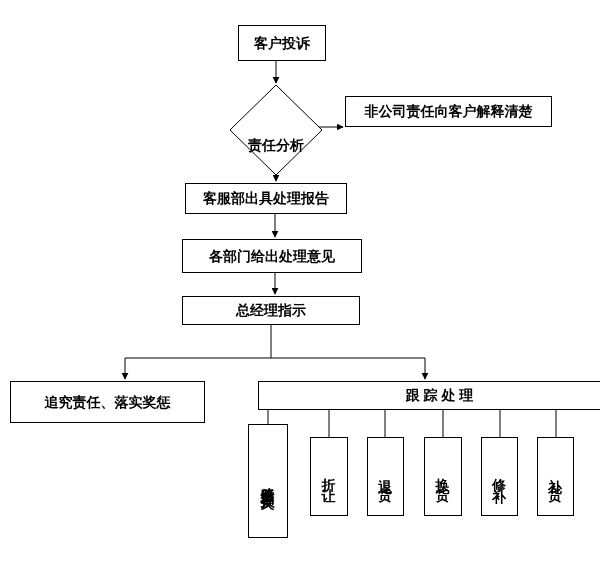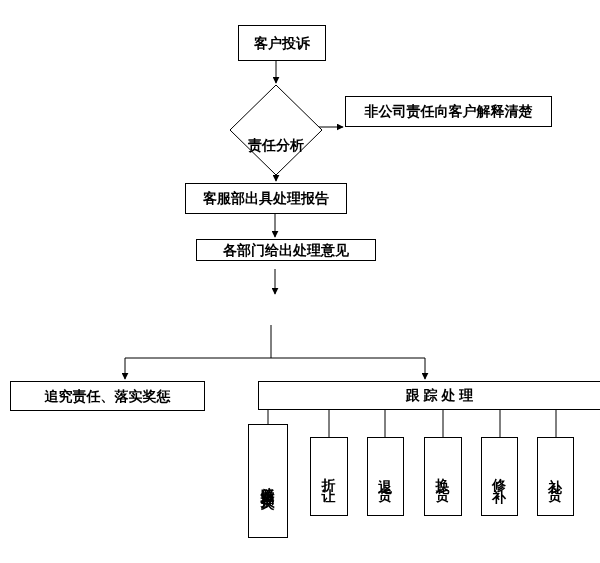--- a/index.html
+++ b/index.html
@@ -96,24 +96,25 @@
   </svg>
 
   <div class="box" style="left:238px; top:25px; width:88px; height:36px;">客户投诉</div>
 
   <div class="diamond-label">责任分析</div>
 
   <div class="box" style="left:345px; top:96px; width:207px; height:31px;">非公司责任向客户解释清楚</div>
 
   <div class="box" style="left:185px; top:183px; width:162px; height:31px;">客服部出具处理报告</div>
 
-  <div class="box" style="left:196px; top:239px; width:180px; height:22px;">各部门给出处理意见</div>
+  <div class="box" style="left:182px; top:239px; width:180px; height:34px;">各部门给出处理意见</div>
 
+  <div class="box" style="left:182px; top:296px; width:178px; height:29px;">总经理指示</div>
 
-  <div class="box" style="left:10px; top:381px; width:195px; height:30px;">追究责任、落实奖惩</div>
+  <div class="box" style="left:10px; top:381px; width:195px; height:42px;">追究责任、落实奖惩</div>
 
   <div class="box" style="left:258px; top:381px; width:363px; height:29px;">跟 踪 处 理</div>
 
   <div class="box vbox vbox-tall" style="left:248px; top:424px; width:40px; height:114px;">赔偿客户损失</div>
 
   <div class="box vbox vbox-short" style="left:310px; top:437px; width:38px; height:79px;">折让</div>
 
   <div class="box vbox vbox-short" style="left:367px; top:437px; width:37px; height:79px;">退货</div>
 
   <div class="box vbox vbox-short" style="left:424px; top:437px; width:38px; height:79px;">换货</div>

